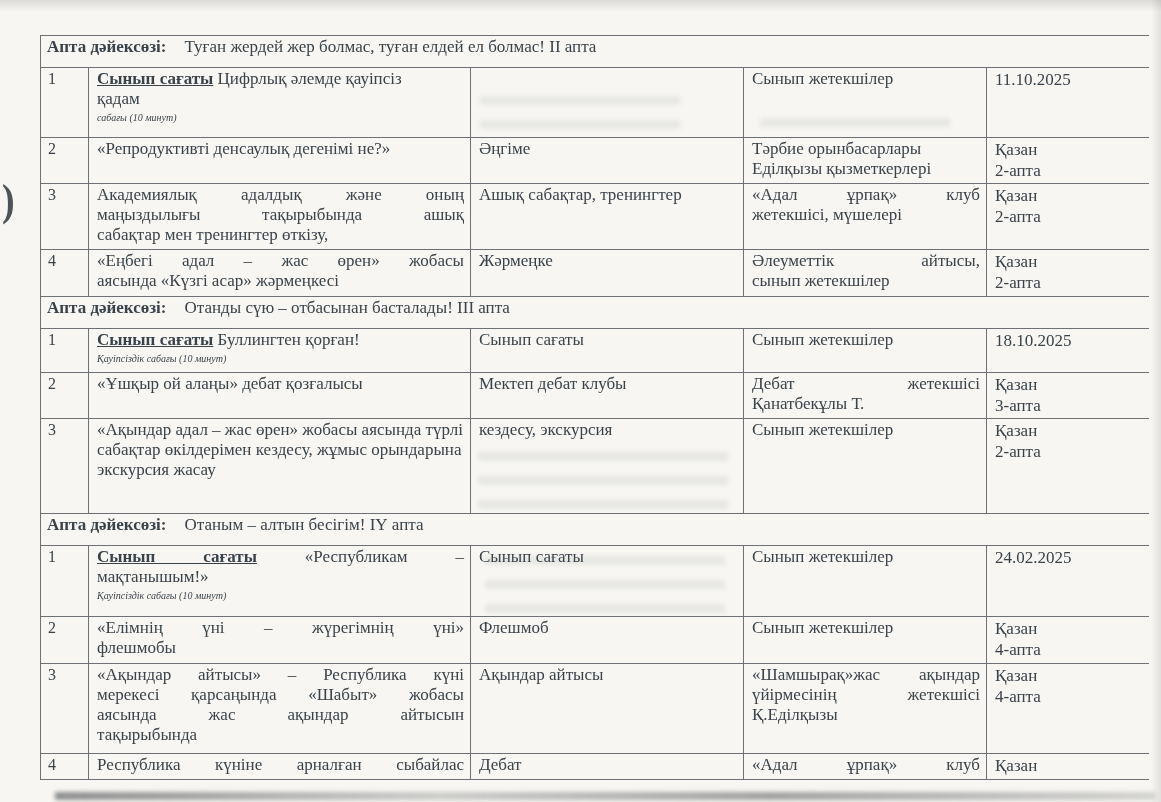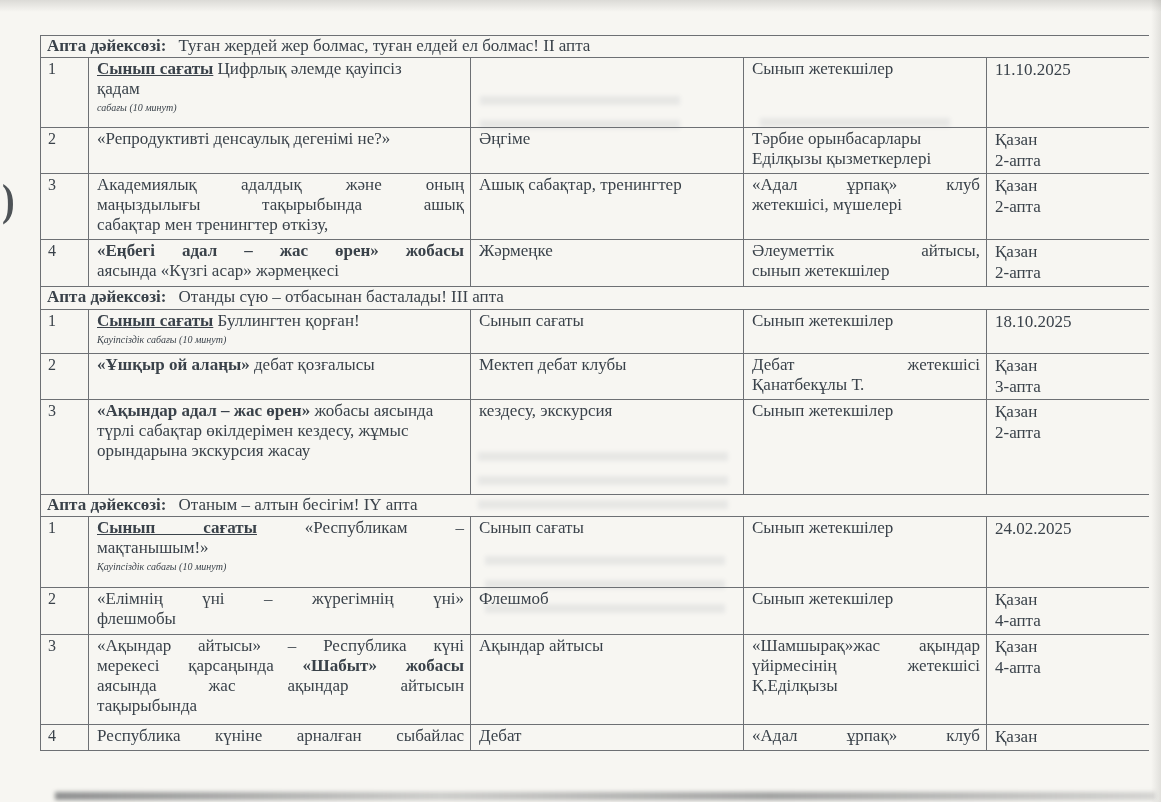--- a/index.html
+++ b/index.html
@@ -25,26 +25,26 @@
   table.doc { position:absolute; left:40px; top:35px; width:1108px;
     border-collapse:collapse; table-layout:fixed; }
   td { border:1px solid #6d7074; vertical-align:top;
     padding:1px 6px 1px 8px; font-size:17px; line-height:20px; overflow:hidden; }
   td:last-child { border-right:none; }
   .num  { font-size:16px; padding-left:7px; }
   .date { white-space:pre-line; line-height:21px; }
   .pre  { white-space:pre-line; }
   .jl   { text-align:justify; text-align-last:justify; }
   .lead { font-weight:bold; text-decoration:underline; }
-  .b    { font-weight:bold; }
+  .b    { font-weight:normal; }
   .note { font-style:italic; font-size:10px; line-height:17px; }
   .qcell { padding:1px 3px 1px 6px; }
-  .qwrap { display:flex; align-items:flex-end; height:19px; }
+  .qwrap { display:flex; align-items:flex-start; height:29px; }
   .qlabel { font-weight:bold; white-space:nowrap; }
-  .qtext { margin-left:12px; white-space:nowrap; }
+  .qtext { margin-left:18px; white-space:nowrap; }
   .graybar { flex:1 1 auto; margin-left:10px;
     background:linear-gradient(180deg,#c2c2c1,#b3b3b2);
     background-color:#bcbcbb;
     box-shadow:inset -60px 0 0 0 rgba(255,255,255,0.06); }
 </style>
 </head>
 <body>
 
 <div class="page">
 

